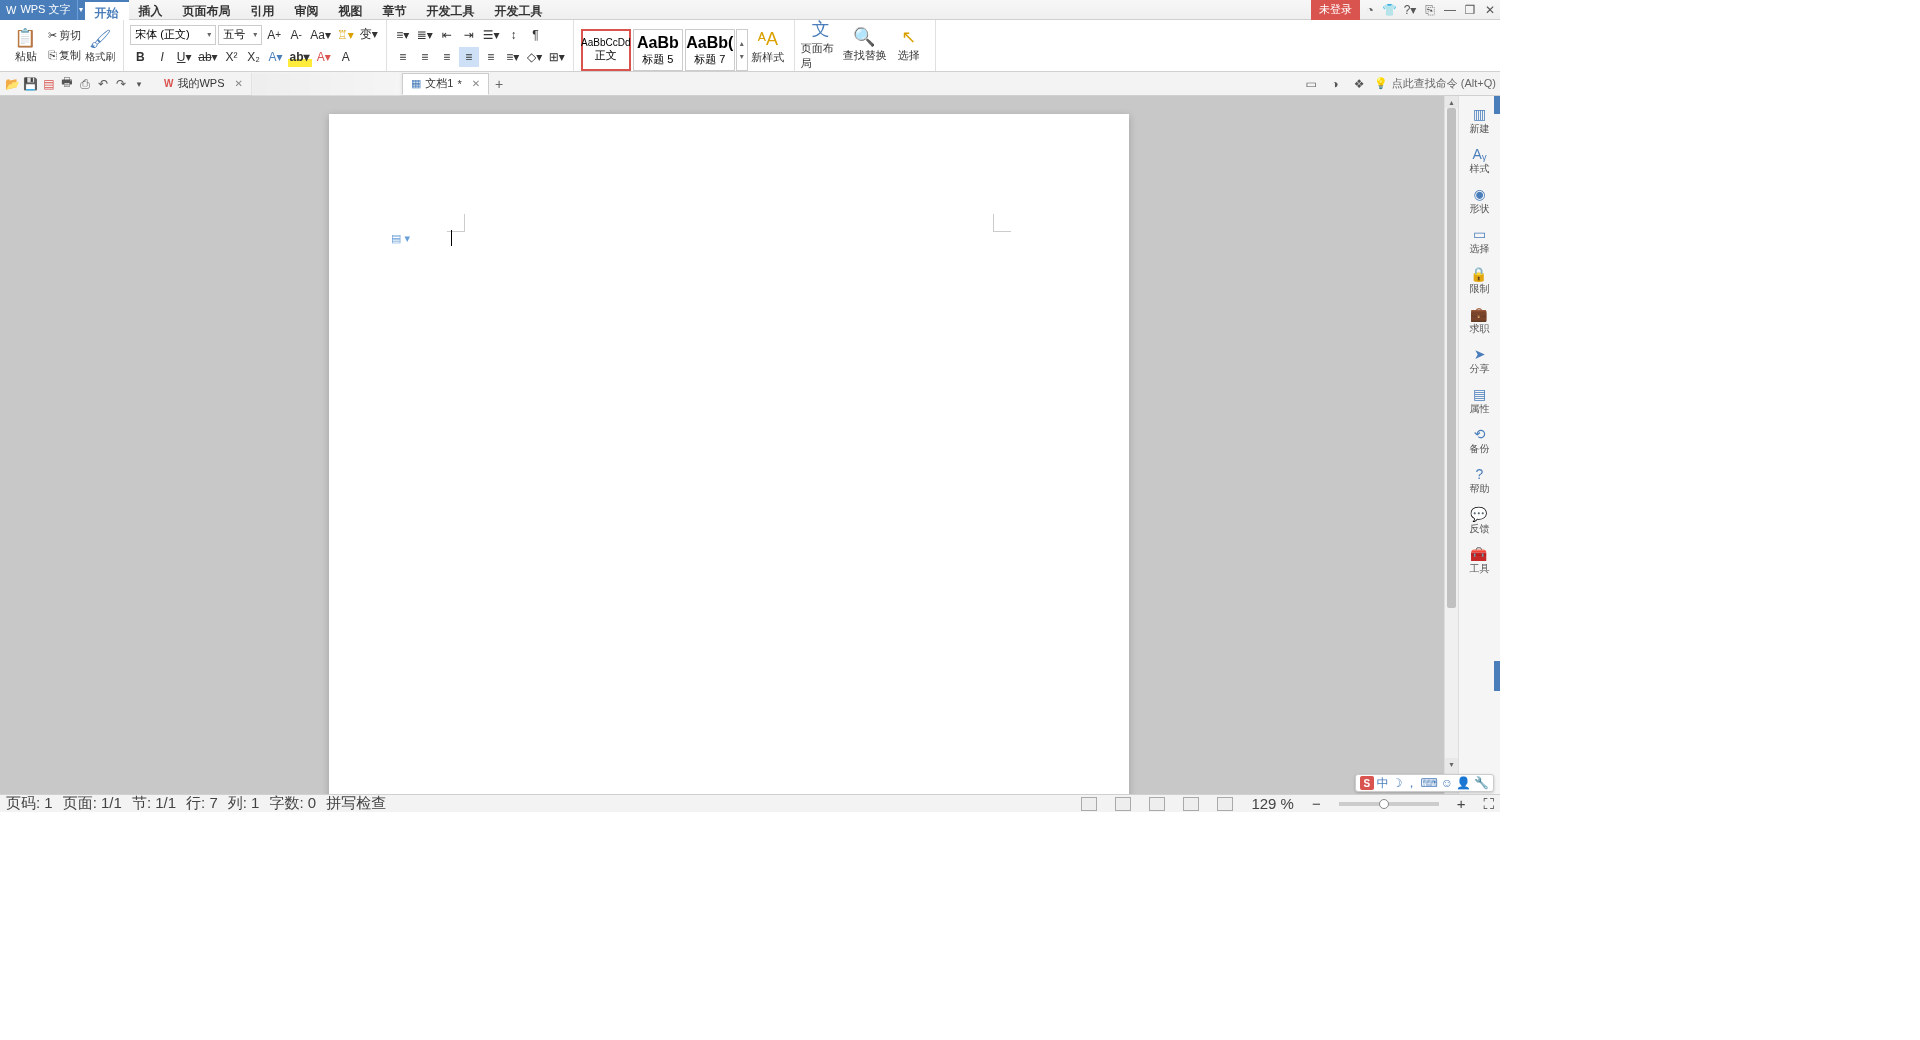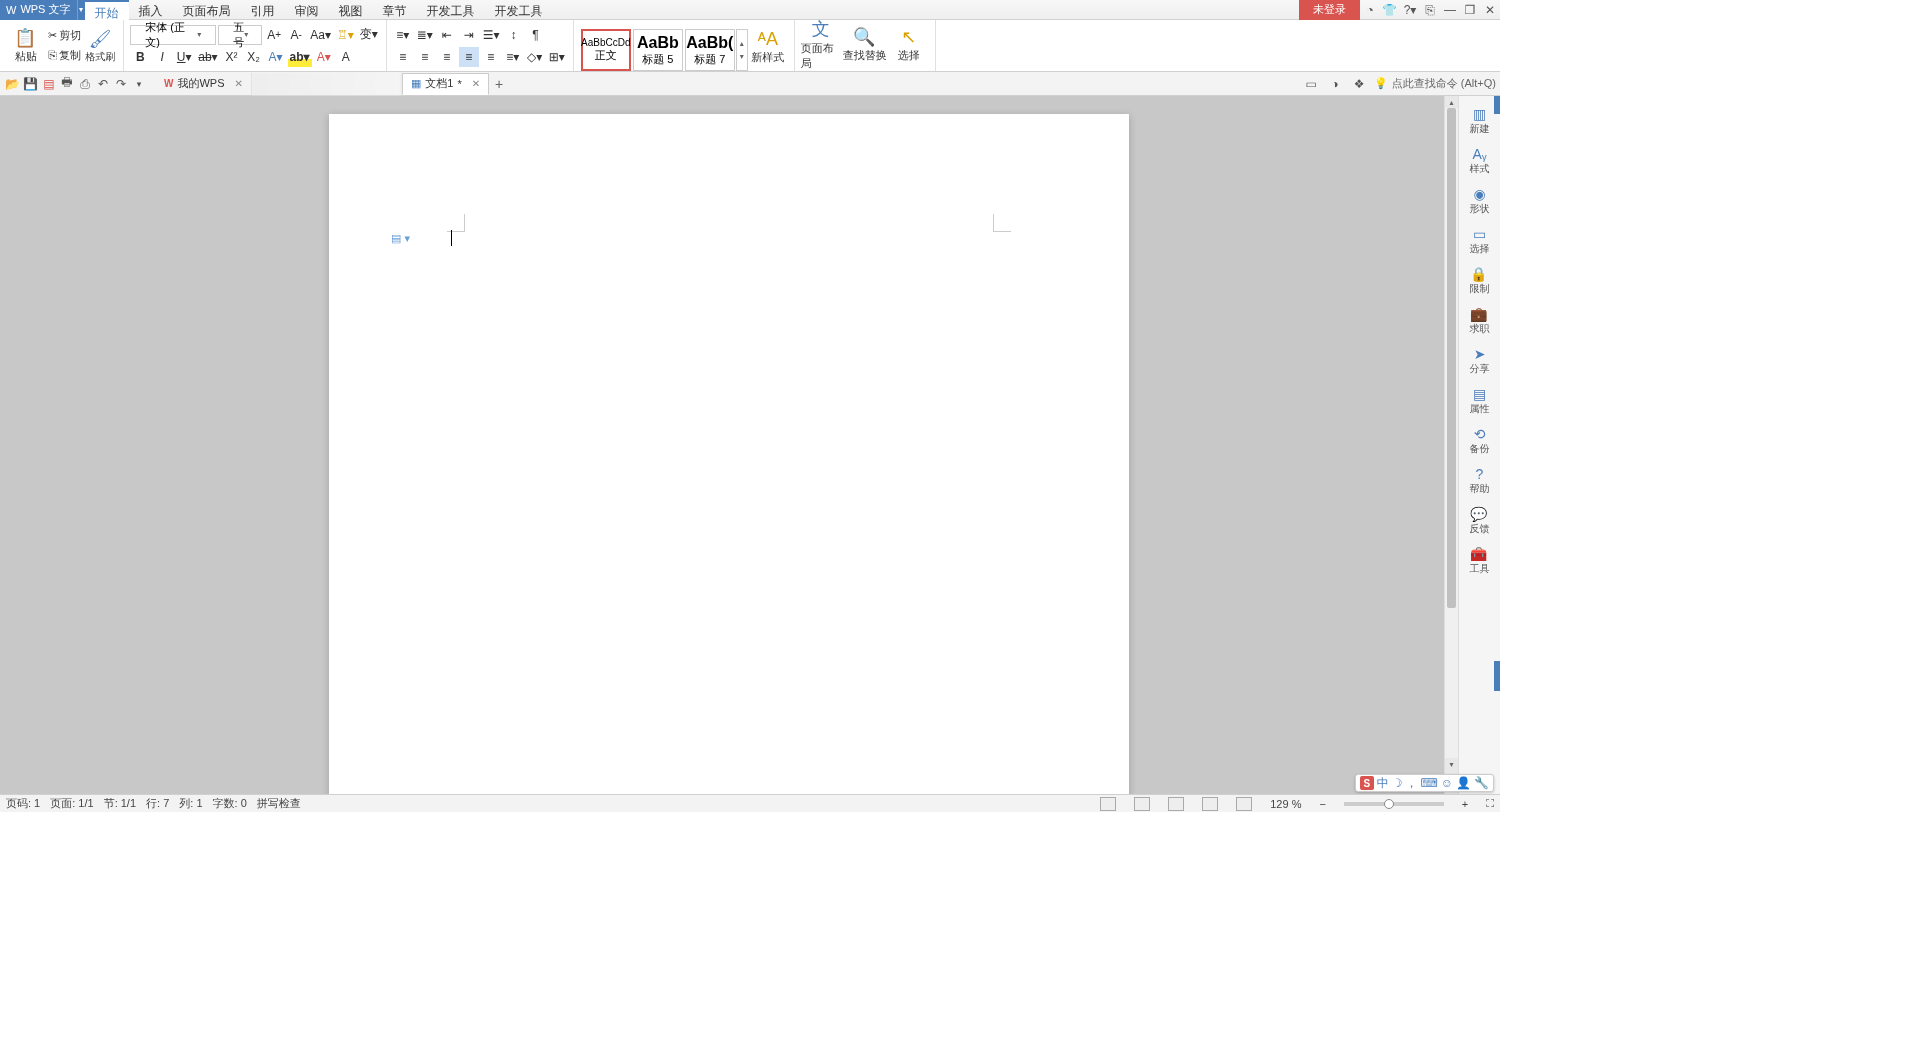--- a/index.html
+++ b/index.html
@@ -3,36 +3,36 @@
 <meta charset="utf-8">
 <style>
 * { margin: 0; padding: 0; box-sizing: border-box; font-family: "Microsoft YaHei", Arial, sans-serif; }
 body { background: #fff; overflow: hidden; width: 1500px; height: 812px; position: relative; font-size: 12px; }
 
 
 .titlebar { height: 20px; background: linear-gradient(#f7f7f7,#efefef); display: flex; align-items: center; border-bottom: 1px solid #d0d0d0; }
 .app-logo { background: #4a7ebb; color: #fff; height: 20px; display: flex; align-items: center; padding: 0 6px; font-size: 11px; gap: 4px; }
 .app-logo-dd { width: 8px; height: 20px; background: #4a7ebb; border-left:1px solid #6a9edb; display:flex;align-items:center;justify-content:center;color:#fff;font-size:8px;}
 .menu-tabs { display: flex; height: 20px; }
-.menu-tab { padding: 12px 10px; display: flex; align-items: center; font-size: 12px; color: #333; cursor: pointer; }
+.menu-tab { padding: 12px 10px; display: flex; align-items: center; font-size: 12px; color: #333; cursor: pointer; font-weight: bold; }
 .menu-tab.active { background: #fff; color: #4a7ebb; border-top: 2px solid #4a7ebb; }
 .title-right { margin-left: auto; display: flex; align-items: center; height: 20px; }
-.login-btn { background: #d9534f; color: #fff; padding: 0 14px; height: 20px; display: flex; align-items: center; font-size: 11px; }
+.login-btn { background: #d9534f; color: #fff; padding: 0 8px; height: 20px; display: flex; align-items: center; font-size: 11px; }
 .title-icon { width: 20px; height: 20px; display: flex; align-items: center; justify-content: center; color: #555; font-size: 12px; }
 
 
 .ribbon { height: 52px; background: #fff; border-bottom: 1px solid #d0d0d0; display: flex; align-items: center; padding: 0 4px; }
 .rgroup { display: flex; flex-direction: column; justify-content: center; height: 100%; padding: 0 2px; }
 .rgroup.sep { border-right: 1px solid #e0e0e0; padding-right: 6px; margin-right: 4px; }
 .rbtn-large { display: flex; flex-direction: column; align-items: center; justify-content: center; width: 40px; height: 48px; font-size: 11px; color: #333; }
 .rbtn-large .ico { font-size: 18px; color: #4a7ebb; }
 .rrow { display: flex; align-items: center; gap: 2px; height: 22px; }
 .rbtn-sm { min-width: 20px; height: 20px; display: flex; align-items: center; justify-content: center; font-size: 12px; color: #333; padding: 0 2px; }
 .rbtn-sm.txt { font-size: 11px; gap: 2px; }
-.combo { height: 20px; border: 1px solid #ccc; background: #fff; display: flex; align-items: center; padding: 0 14px; font-size: 11px; justify-content: space-between; }
+.combo { height: 20px; border: 1px solid #ccc; background: #fff; display: flex; align-items: center; padding: 0 4px; font-size: 11px; justify-content: space-between; }
 .combo .dd { font-size: 8px; color: #666; }
 .style-box { width: 50px; height: 42px; border: 1px solid #ccc; display: flex; flex-direction: column; align-items: center; justify-content: center; font-size: 11px; margin: 0 1px; }
 .style-box.highlight { border: 2px solid #d9534f; }
 .style-box .preview { font-size: 10px; }
 .style-box .preview.big { font-size: 16px; font-weight: bold; }
 .style-dd { width: 12px; height: 42px; border: 1px solid #ccc; display:flex;flex-direction:column;justify-content:center;align-items:center;font-size:8px;color:#666;gap:4px;}
 
 
 .qat-row { height: 24px; background: #f3f3f3; border-bottom: 1px solid #d0d0d0; display: flex; align-items: center; padding: 0 4px; }
 .qat-btn { width: 18px; height: 18px; display: flex; align-items: center; justify-content: center; font-size: 12px; color: #555; }
@@ -64,21 +64,21 @@
 .side-slider2 { position:absolute; right:0; top:565px; width:6px; height:30px; background:#4a7ebb;}
 .side-item { width: 38px; display: flex; flex-direction: column; align-items: center; font-size: 10px; color: #555; padding: 4px 0; }
 .side-item .ico { font-size: 14px; color: #4a7ebb; }
 
 
 .ime-bar { position: absolute; right: 6px; bottom: 20px; height: 18px; background: #fff; border: 1px solid #ccc; border-radius: 3px; display: flex; align-items: center; gap: 3px; padding: 0 4px; font-size: 11px; box-shadow: 0 1px 3px rgba(0,0,0,.2); }
 .ime-bar .s-logo { background: #d9534f; color: #fff; width: 14px; height: 14px; display: flex; align-items: center; justify-content: center; font-size: 10px; border-radius: 2px; font-weight:bold;}
 .ime-bar span { color: #4a7ebb; font-size: 12px; }
 
 
-.statusbar { position: absolute; left: 0; right: 0; bottom: 0; height: 18px; background: #f3f3f3; border-top: 1px solid #d0d0d0; display: flex; align-items: center; font-size: 11px; color: #444; padding: 0 6px; }
+.statusbar { position: absolute; left: 0; right: 0; bottom: 0; height: 18px; background: #f3f3f3; border-top: 1px solid #d0d0d0; display: flex; align-items: center; font-size: 15px; color: #444; padding: 0 6px; }
 .statusbar .seg { margin-right: 10px; }
 .status-right { margin-left: auto; display: flex; align-items: center; gap: 18px; }
 .view-btn { width: 16px; height: 14px; border: 1px solid #aaa; background: #eee; }
 .zoom-slider { width: 100px; height: 4px; background: #ccc; position: relative; }
 .zoom-slider .knob { position: absolute; left: 40px; top: -3px; width: 10px; height: 10px; background: #fff; border: 1px solid #888; border-radius: 50%; }
 </style>
 </head>
 <body>
 
 <div class="titlebar">

